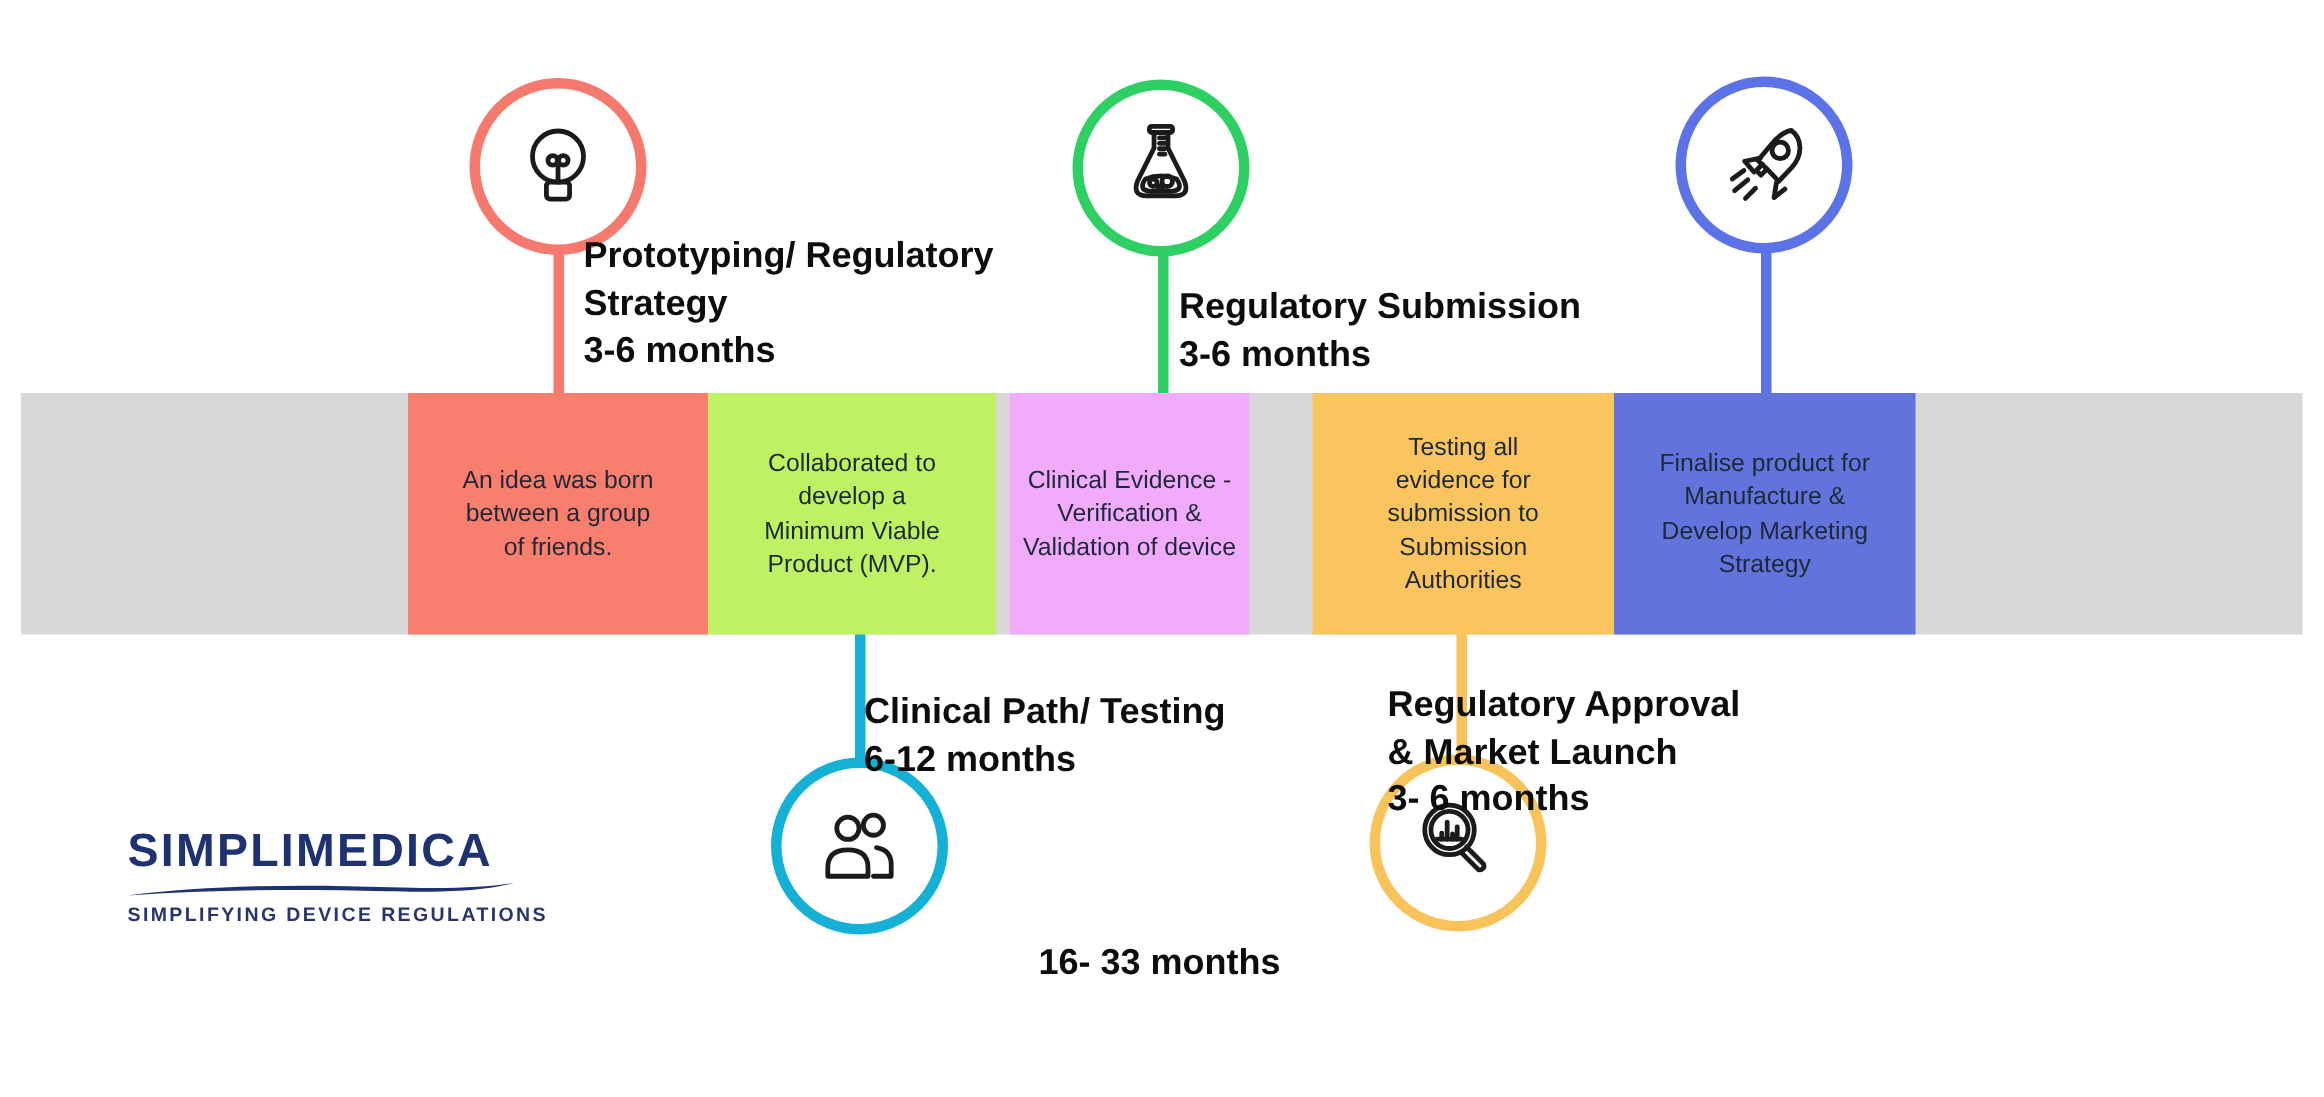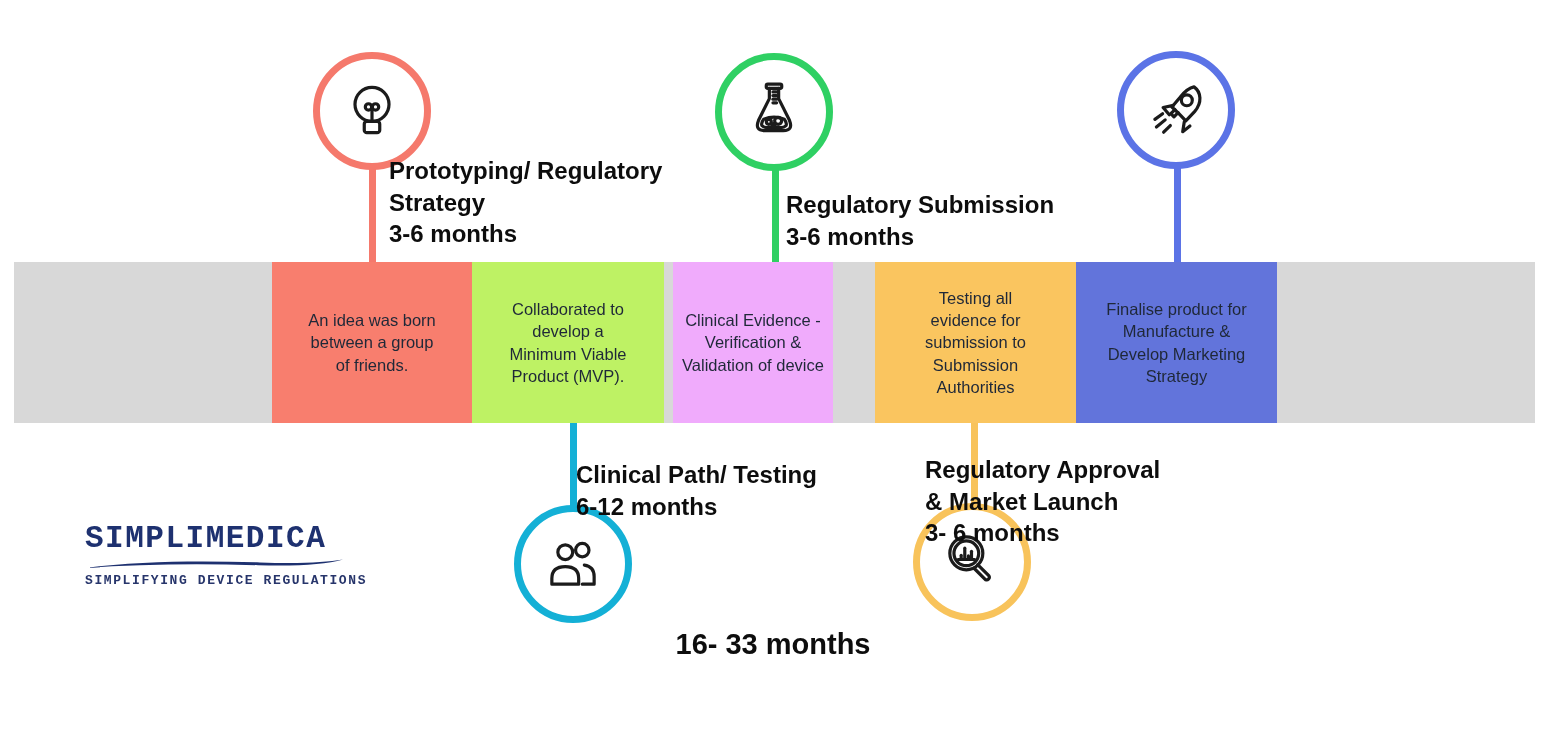--- a/index.html
+++ b/index.html
@@ -43,24 +43,24 @@
   .phase-label { position:absolute; width:400px; text-align:left; font-weight:bold;
                  font-size:24px; line-height:1.32; color:#0d0d0d; }
   .phase-label span { display:block; }
   .label-1 { left:175px; top:441px; }
   .label-2 { left:389px; top:155px; }
   .label-3 { left:576px; top:443px;margin-top:16px; }
   .label-4 { left:786px; top:189px; }
   .label-5 { left:925px; top:441px;margin-top:13px; }
 
   .total-label { position:absolute; left:573px; top:628px; width:400px; text-align:center;
-                 font-weight:bold; font-size:29px; color:#0d0d0d; }
-
-  
-  .logo { position:absolute; left:85px; top:521px; width:270px;font-family:Liberation Mono, monospace; }
+                 font-weight:bold; font-size:24px; color:#0d0d0d; }
+
+  
+  .logo { position:absolute; left:85px; top:549px; width:270px; }
   .logo-name { font-size:31px; letter-spacing:1.5px; color:#1e3170; white-space:nowrap; }
   .logo-name .lt { font-weight:600; }
   .logo-name .bd { font-weight:800; }
   .logo-swoosh { display:block; margin-top:1px; }
   .logo-tagline { margin-top:4px; font-size:13px; font-weight:700; letter-spacing:1.6px;
                   color:#27356b; white-space:nowrap; }
 </style>
 </head>
 <body>
 

